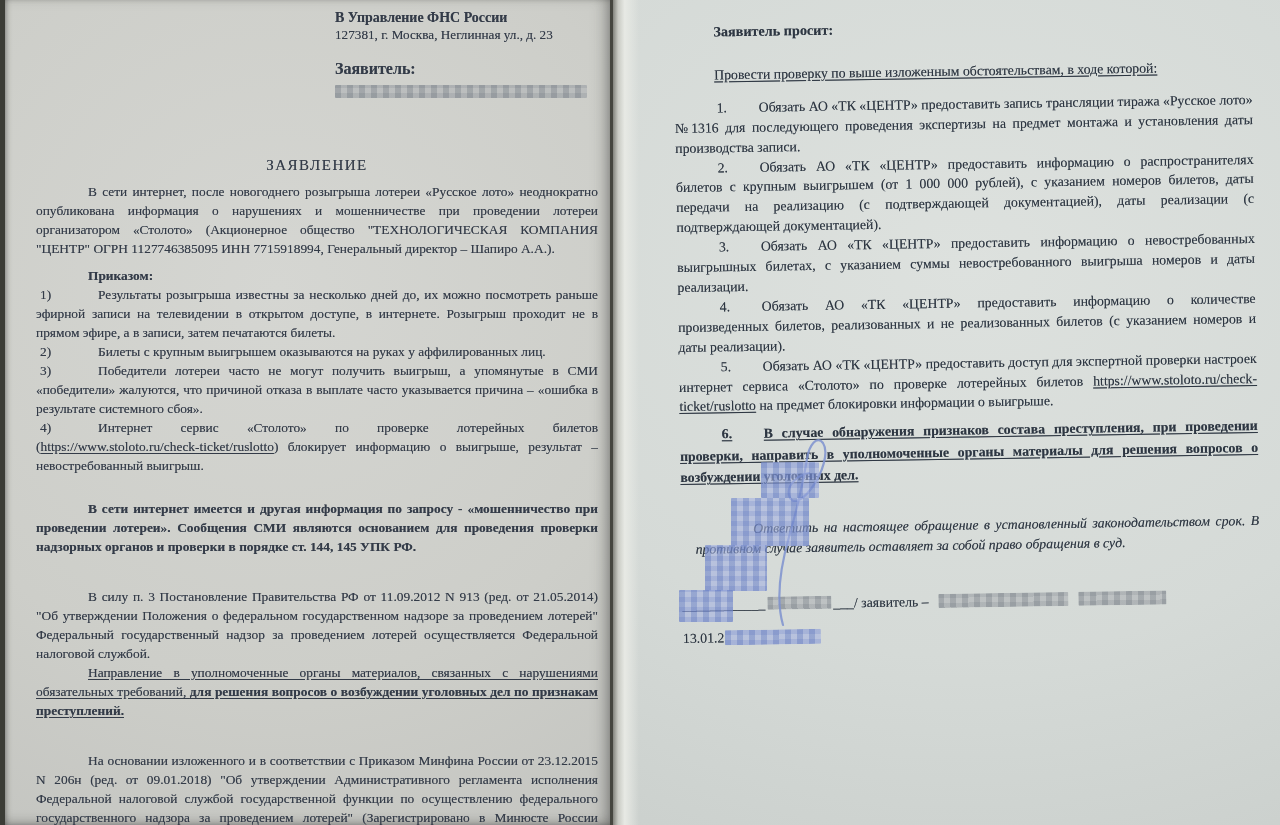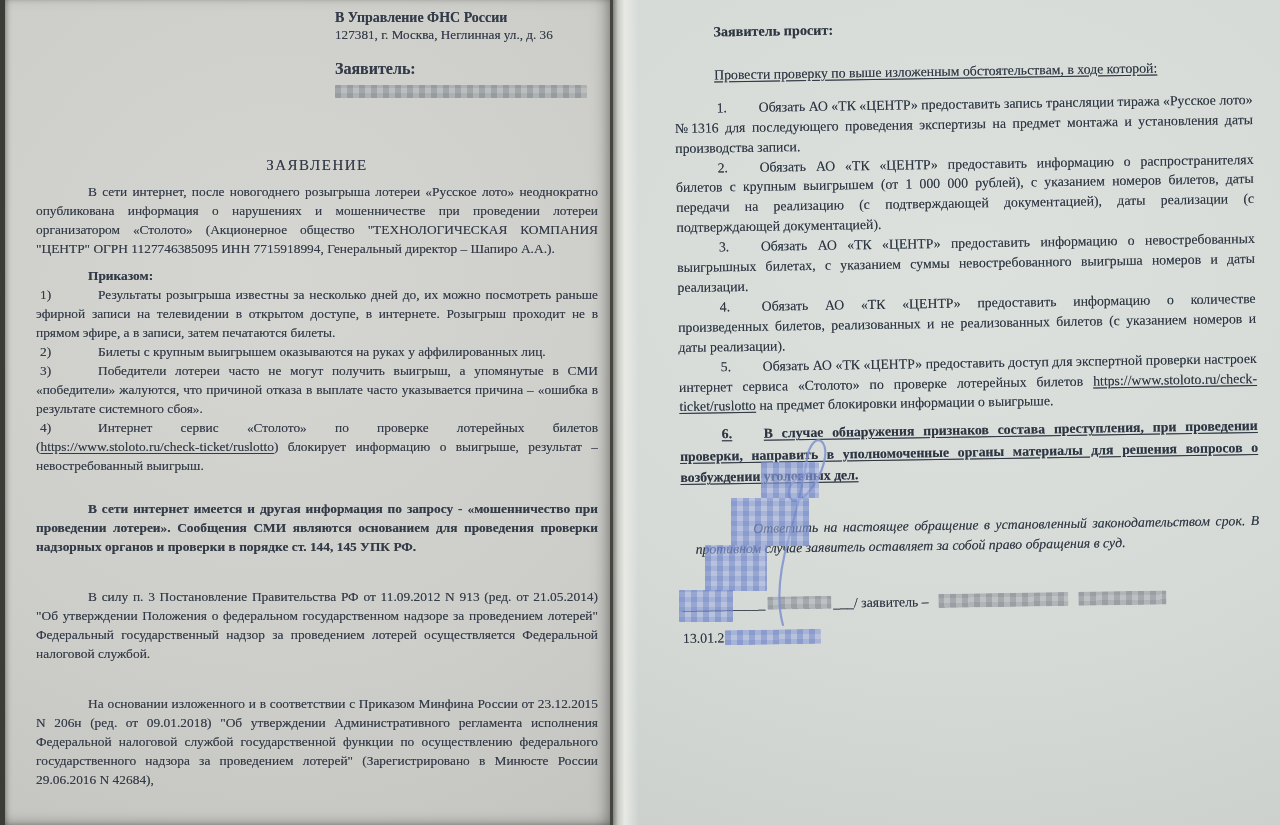--- a/index.html
+++ b/index.html
@@ -90,21 +90,21 @@
 </head>
 <body>
 
 <div class="edge-strip" id="strip-left"></div>
 <div class="edge-strip" id="strip-right"></div>
 
 <div class="page doc" id="left-page">
 
   <div id="left-header">
     <div class="r1">В Управление ФНС России</div>
-    <div class="r2">127381, г. Москва, Неглинная ул., д. 36</div>
+    <div class="r2">127381, г. Москва, Неглинная ул., д. 23</div>
     <div class="r3">Заявитель:</div>
     <div class="redact" id="left-name-redact"></div>
   </div>
 
   <div id="left-doc">
     <div id="left-flow">
       <div class="title">ЗАЯВЛЕНИЕ</div>
 
       <p class="para ind mt1">В сети интернет, после новогоднего розыгрыша лотереи «Русское лото» неоднократно опубликована информация о нарушениях и мошенничестве при проведении лотереи организатором «Столото» (Акционерное общество "ТЕХНОЛОГИЧЕСКАЯ КОМПАНИЯ "ЦЕНТР" ОГРН 1127746385095 ИНН 7715918994, Генеральный директор – Шапиро А.А.).</p>
 
@@ -112,20 +112,21 @@
 
       <p class="para li"><span class="li-num">1)</span><span>Результаты розыгрыша известны за несколько дней до, их можно посмотреть раньше эфирной записи на телевидении в открытом доступе, в интернете. Розыгрыш проходит не в прямом эфире, а в записи, затем печатаются билеты.</span></p>
       <p class="para li"><span class="li-num">2)</span><span>Билеты с крупным выигрышем оказываются на руках у аффилированных лиц.</span></p>
       <p class="para li"><span class="li-num">3)</span><span>Победители лотереи часто не могут получить выигрыш, а упомянутые в СМИ «победители» жалуются, что причиной отказа в выплате часто указывается причина – «ошибка в результате системного сбоя».</span></p>
       <p class="para li"><span class="li-num">4)</span><span>Интернет сервис «Столото» по проверке лотерейных билетов (</span><span class="u">https://www.stoloto.ru/check-ticket/ruslotto</span><span>) блокирует информацию о выигрыше, результат – невостребованный выигрыш.</span></p>
 
       <p class="para ind b mt2">В сети интернет имеется и другая информация по запросу - «мошенничество при проведении лотереи». Сообщения СМИ являются основанием для проведения проверки надзорных органов и проверки в порядке ст. 144, 145 УПК РФ.</p>
 
       <p class="para ind mt3">В силу п. 3 Постановление Правительства РФ от 11.09.2012 N 913 (ред. от 21.05.2014) "Об утверждении Положения о федеральном государственном надзоре за проведением лотерей" Федеральный государственный надзор за проведением лотерей осуществляется Федеральной налоговой службой.</p>
 
+      <p class="para ind"><span class="u">Направление в уполномоченные органы материалов, связанных с нарушениями обязательных требований, </span><span class="u b">для решения вопросов о возбуждении уголовных дел по признакам преступлений.</span></p>
 
       <p class="para ind mt3">На основании изложенного и в соответствии с  Приказом Минфина России от 23.12.2015 N 206н (ред. от 09.01.2018) "Об утверждении Административного регламента исполнения Федеральной налоговой службой государственной функции по осуществлению федерального государственного надзора за проведением лотерей" (Зарегистрировано в Минюсте России 29.06.2016 N 42684),</p>
     </div>
   </div>
 </div>
 
 <div class="page doc" id="right-page">
 
   <div id="right-doc">
     <div id="right-flow">

